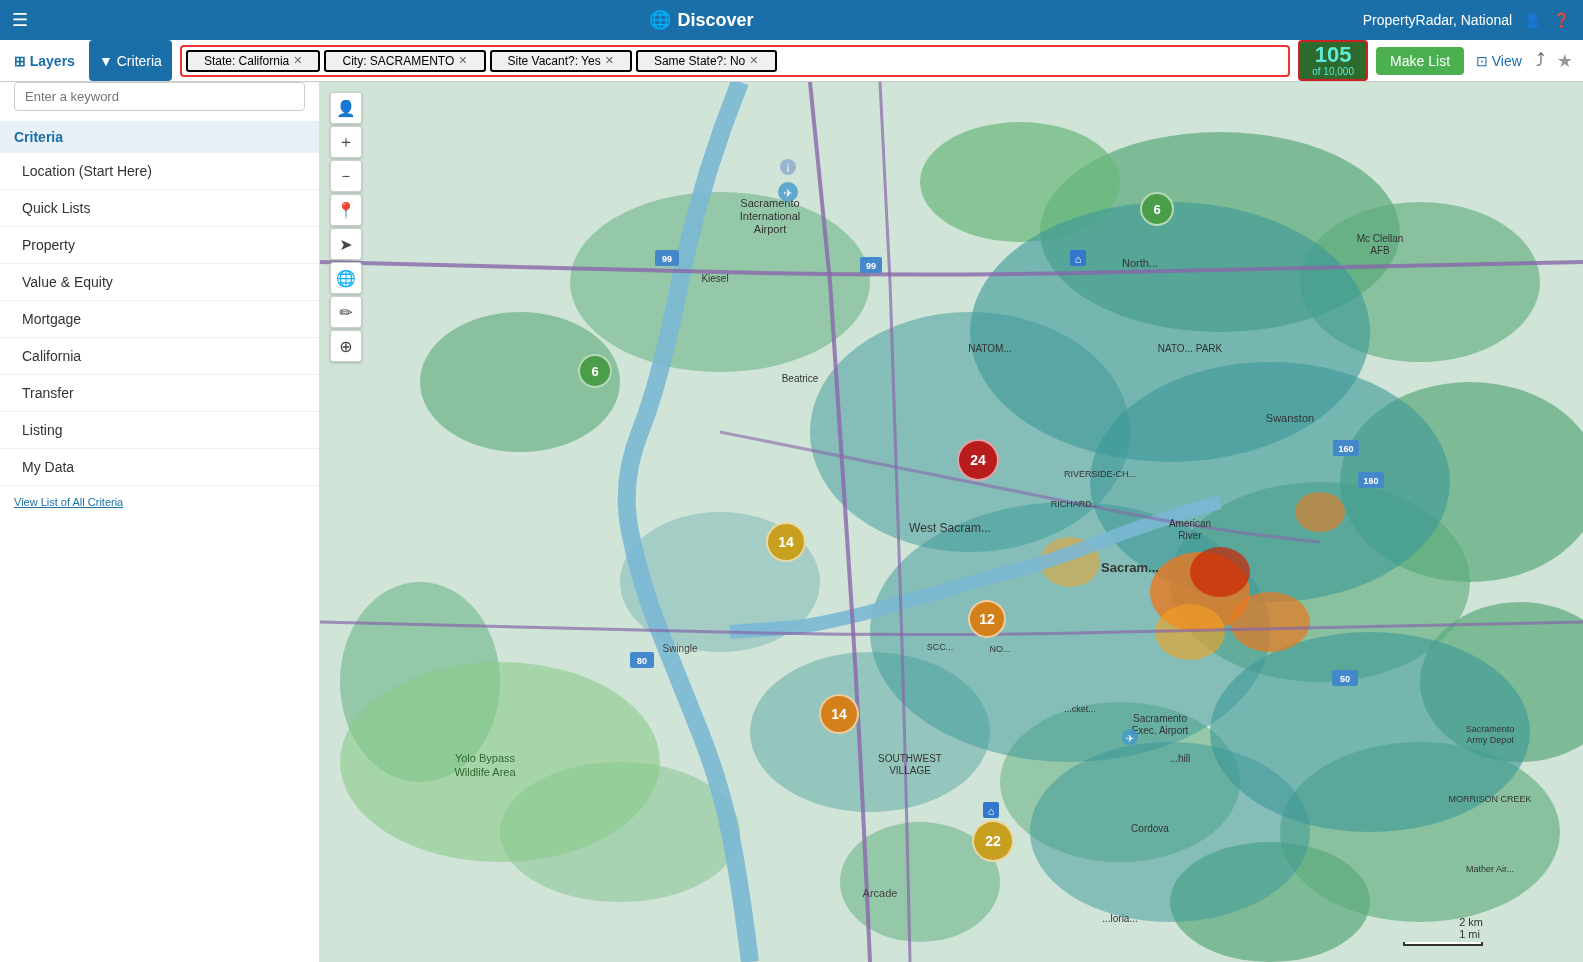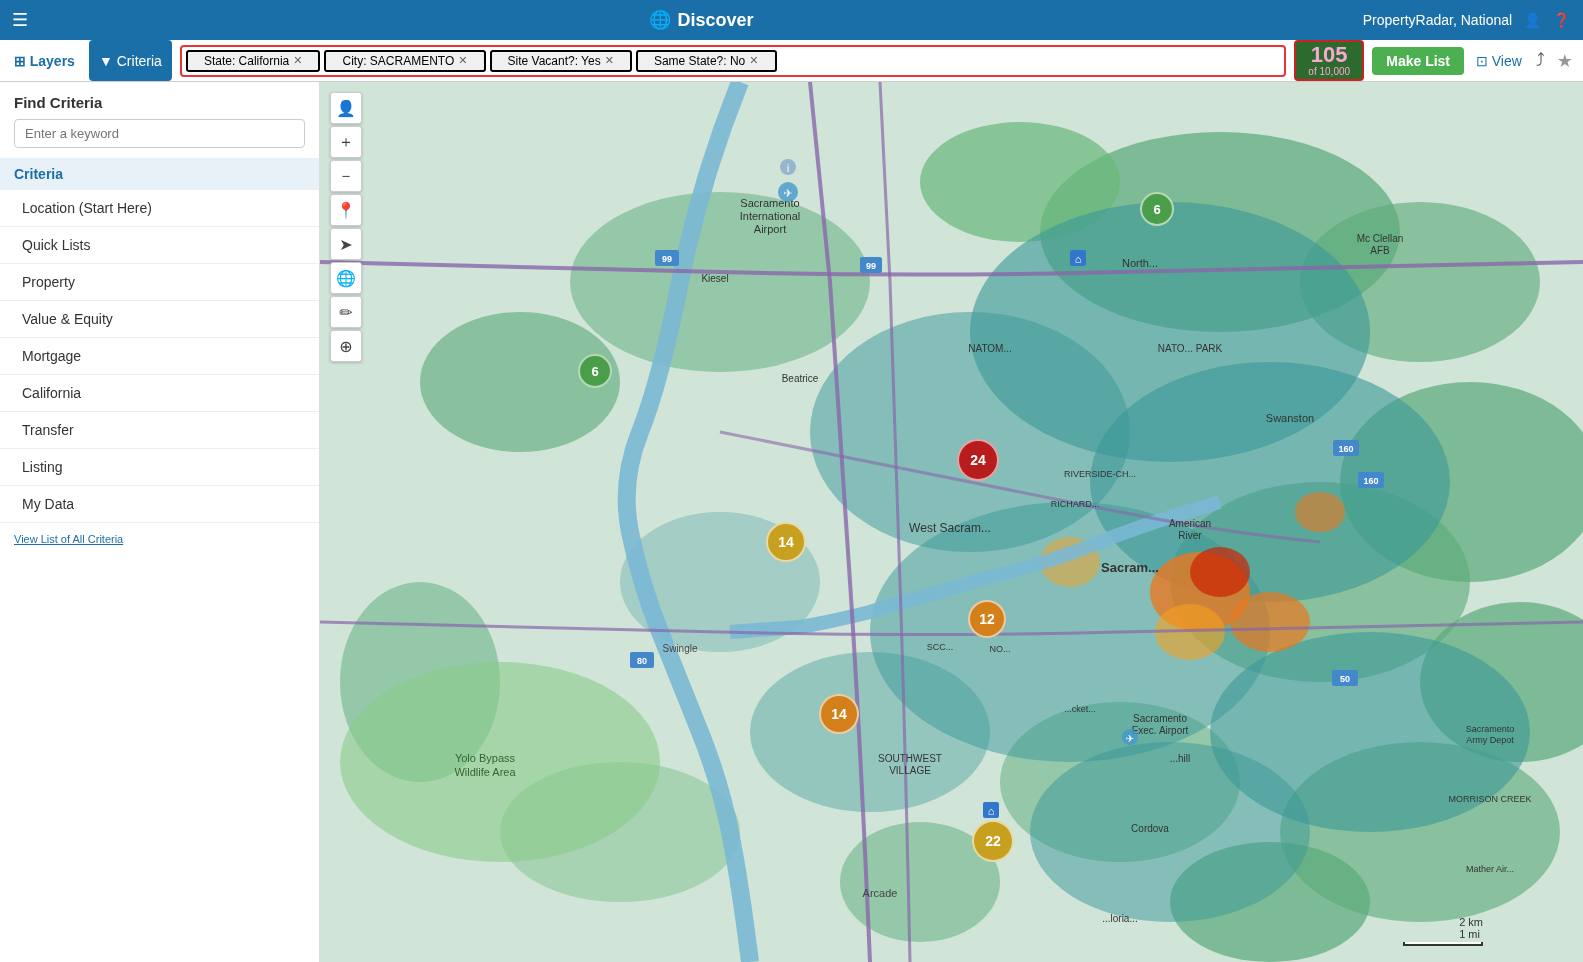--- a/index.html
+++ b/index.html
@@ -96,40 +96,40 @@
       gap: 4px;
     }
     .filter-tag .close-x {
       cursor: pointer;
       color: #666;
       font-size: 11px;
     }
 
     .result-count-box {
       background: #2d6a2d;
-      color: #f9a8d4;
+      color: #5eead4;
       padding: 2px 12px;
       border-radius: 4px;
       border: 2px solid #e33;
       text-align: center;
       margin: 0 4px;
       min-width: 70px;
     }
     .result-count-box .count-big { font-size: 22px; font-weight: bold; line-height: 1; }
     .result-count-box .count-sub { font-size: 10px; }
 
     .make-list-btn {
       background: #4caf50;
       color: white;
       border: none;
       border-radius: 4px;
       padding: 6px 14px;
       font-size: 14px;
       cursor: pointer;
-      font-weight: bold;
+      font-weight: normal;
       margin: 0 4px;
     }
     .view-btn {
       display: flex;
       align-items: center;
       gap: 4px;
       color: #1a6fa8;
       background: none;
       border: none;
       font-size: 14px;
@@ -327,21 +327,20 @@
   <button class="view-btn">
     <span>⊡</span>
     <span>View</span>
   </button>
 
   <button class="icon-btn">⤴</button>
   <button class="icon-btn star-btn">★</button>
 </div>
 
 <div id="sidebar">
-  <div class="sidebar-header">Find Criteria</div>
   <input class="keyword-input" type="text" placeholder="Enter a keyword" style="">
   <a class="criteria-link">Criteria</a>
   <a class="menu-item">Location (Start Here)</a>
   <a class="menu-item">Quick Lists</a>
   <a class="menu-item">Property</a>
   <a class="menu-item">Value &amp; Equity</a>
   <a class="menu-item">Mortgage</a>
   <a class="menu-item">California</a>
   <a class="menu-item">Transfer</a>
   <a class="menu-item">Listing</a>

